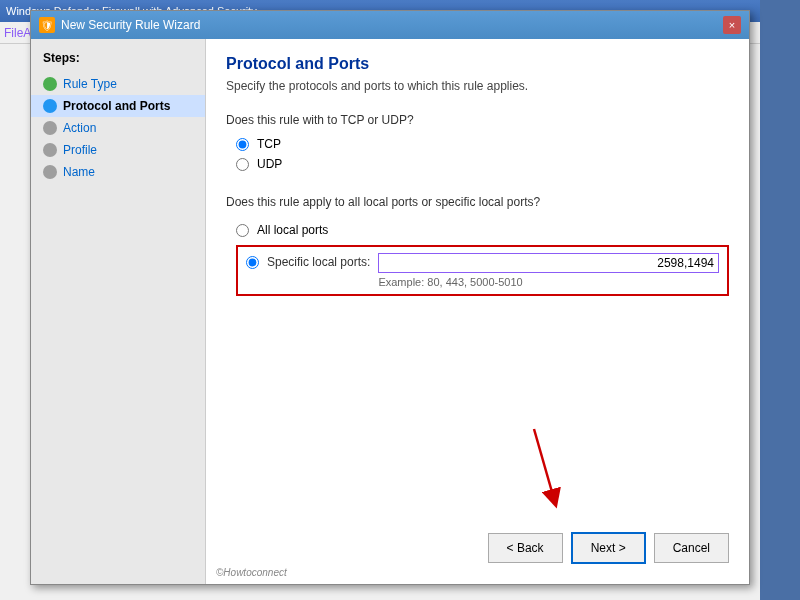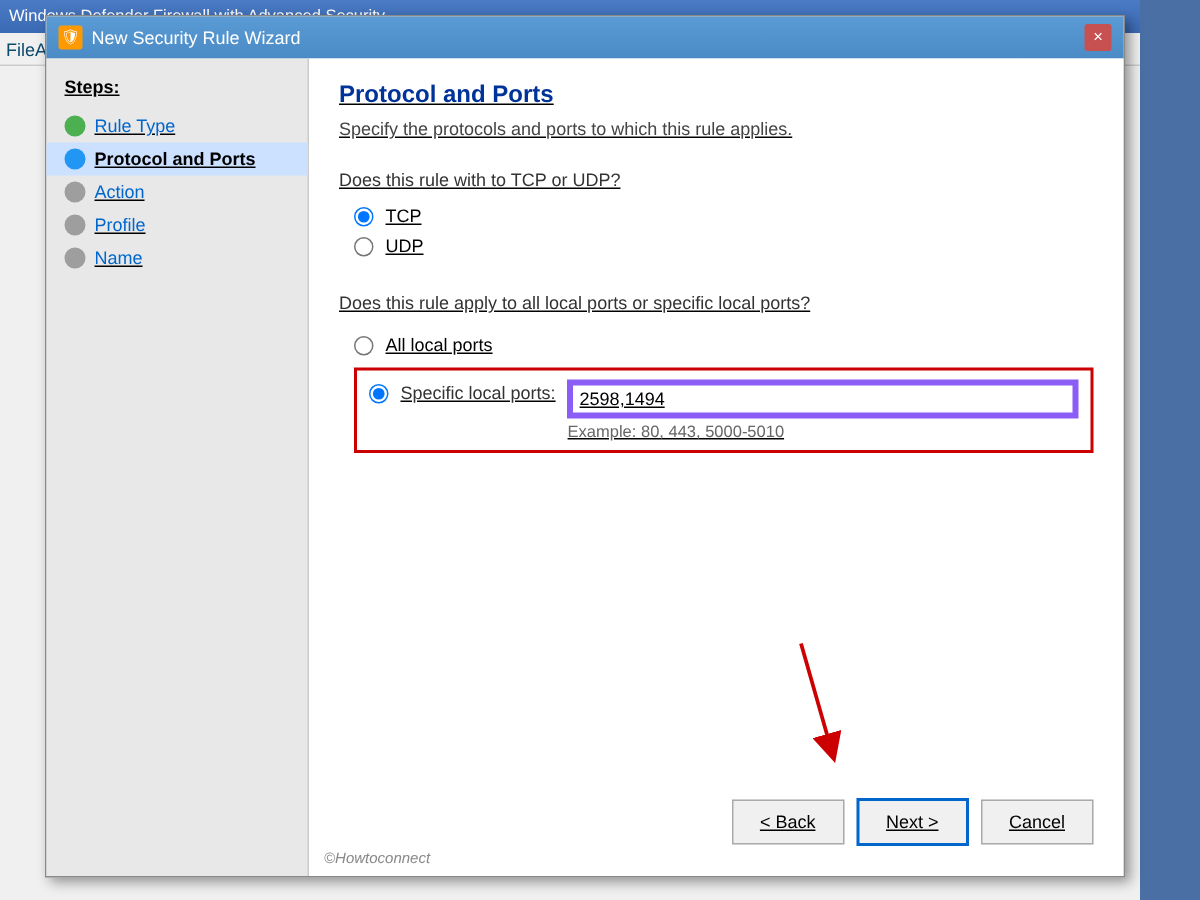--- a/index.html
+++ b/index.html
@@ -37,21 +37,21 @@
       height: 22px;
       display: flex;
       align-items: center;
       padding: 0 4px;
       border-bottom: 1px solid #ccc;
     }
 
     .bg-menubar span {
       margin-right: 0;
       font-size: 12px;
-      color: #0c4a6e;
+      color: #8b5cf6;
     }
 
     
     .dialog {
       position: absolute;
       top: 10px;
       left: 30px;
       width: 720px;
       height: 575px;
       background: #f0f0f0;
@@ -91,21 +91,20 @@
       align-items: center;
       justify-content: center;
       color: white;
       font-size: 11px;
       cursor: pointer;
     }
 
     .dialog-content {
       display: flex;
       height: calc(100% - 28px);
-      text-decoration: underline;
     }
 
     
     .sidebar {
       width: 175px;
       background: #e8e8e8;
       border-right: 1px solid #ccc;
       padding: 12px 0;
     }
 
@@ -224,24 +223,25 @@
       white-space: nowrap;
     }
 
     .ports-input-area {
       display: flex;
       flex-direction: column;
       flex: 1;
     }
 
     .ports-input {
-      border: 4px solid #8b5cf6;
+      border: 1px solid #8b5cf6;
       padding: 2px 4px;
       font-size: 12px;
       width: 100%;
+      text-align: right;
     }
 
     .ports-example {
       font-size: 11px;
       color: #666;
       margin-top: 3px;
     }
 
     
     .button-bar {

